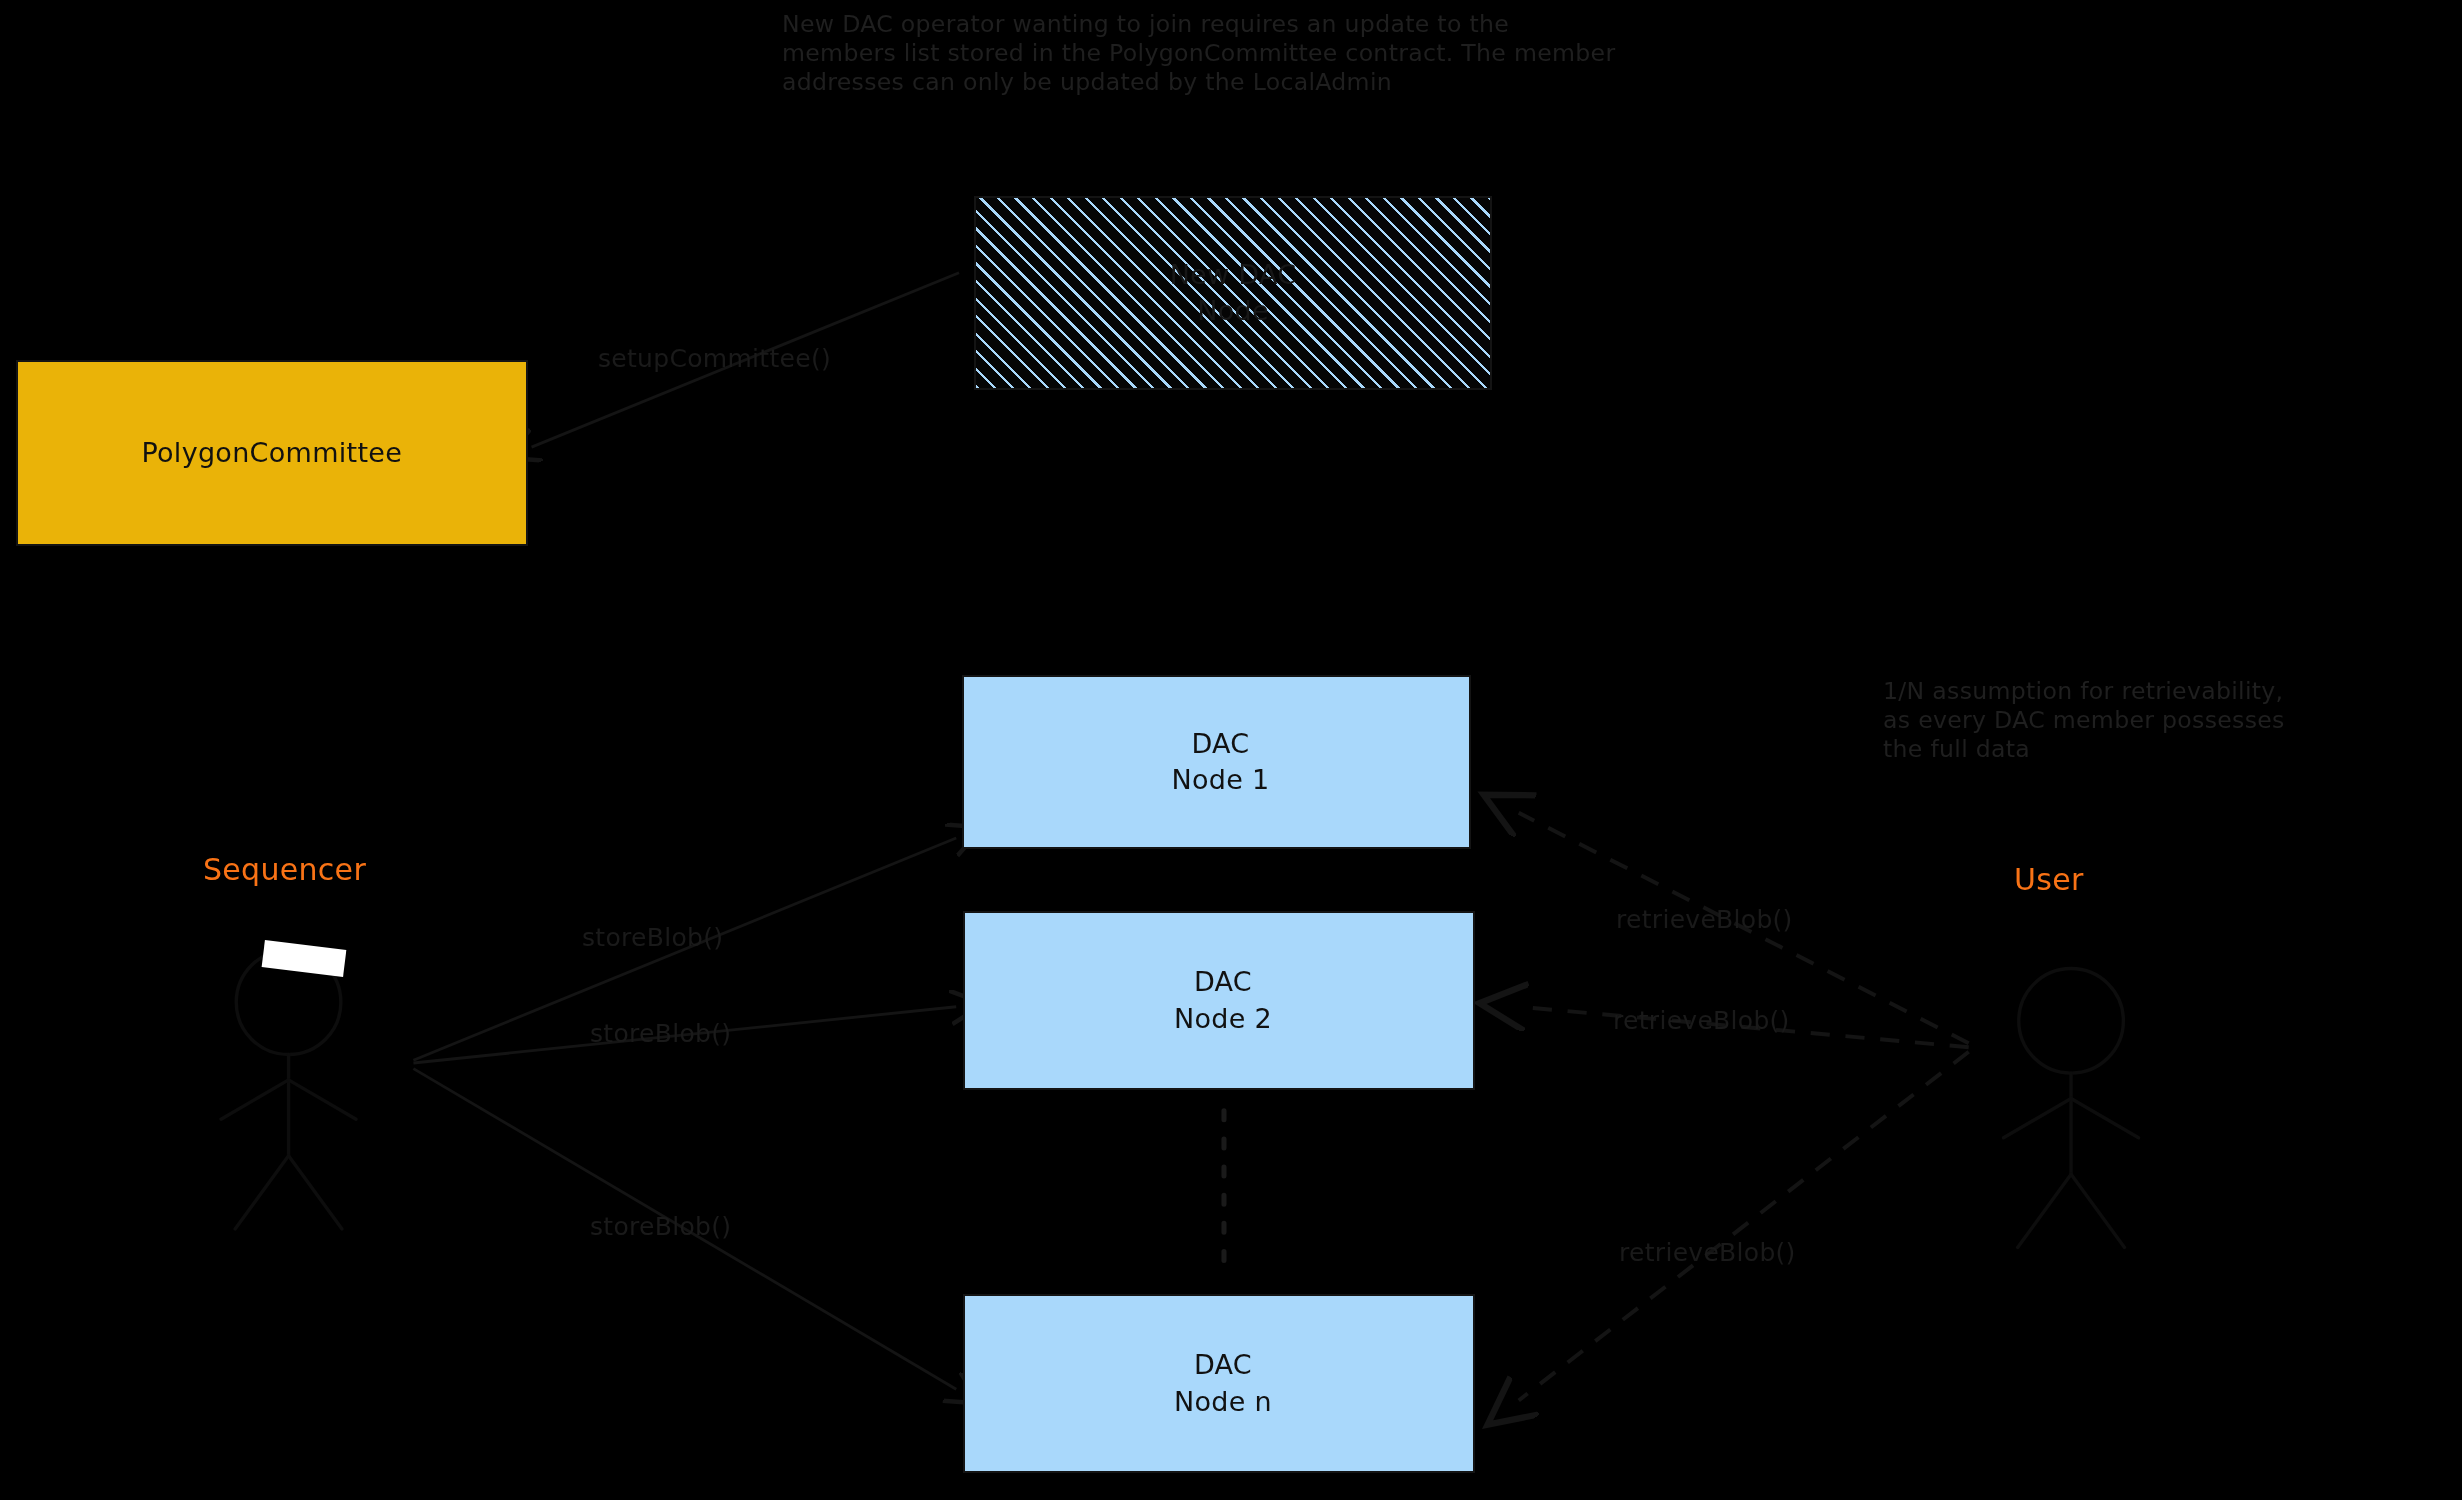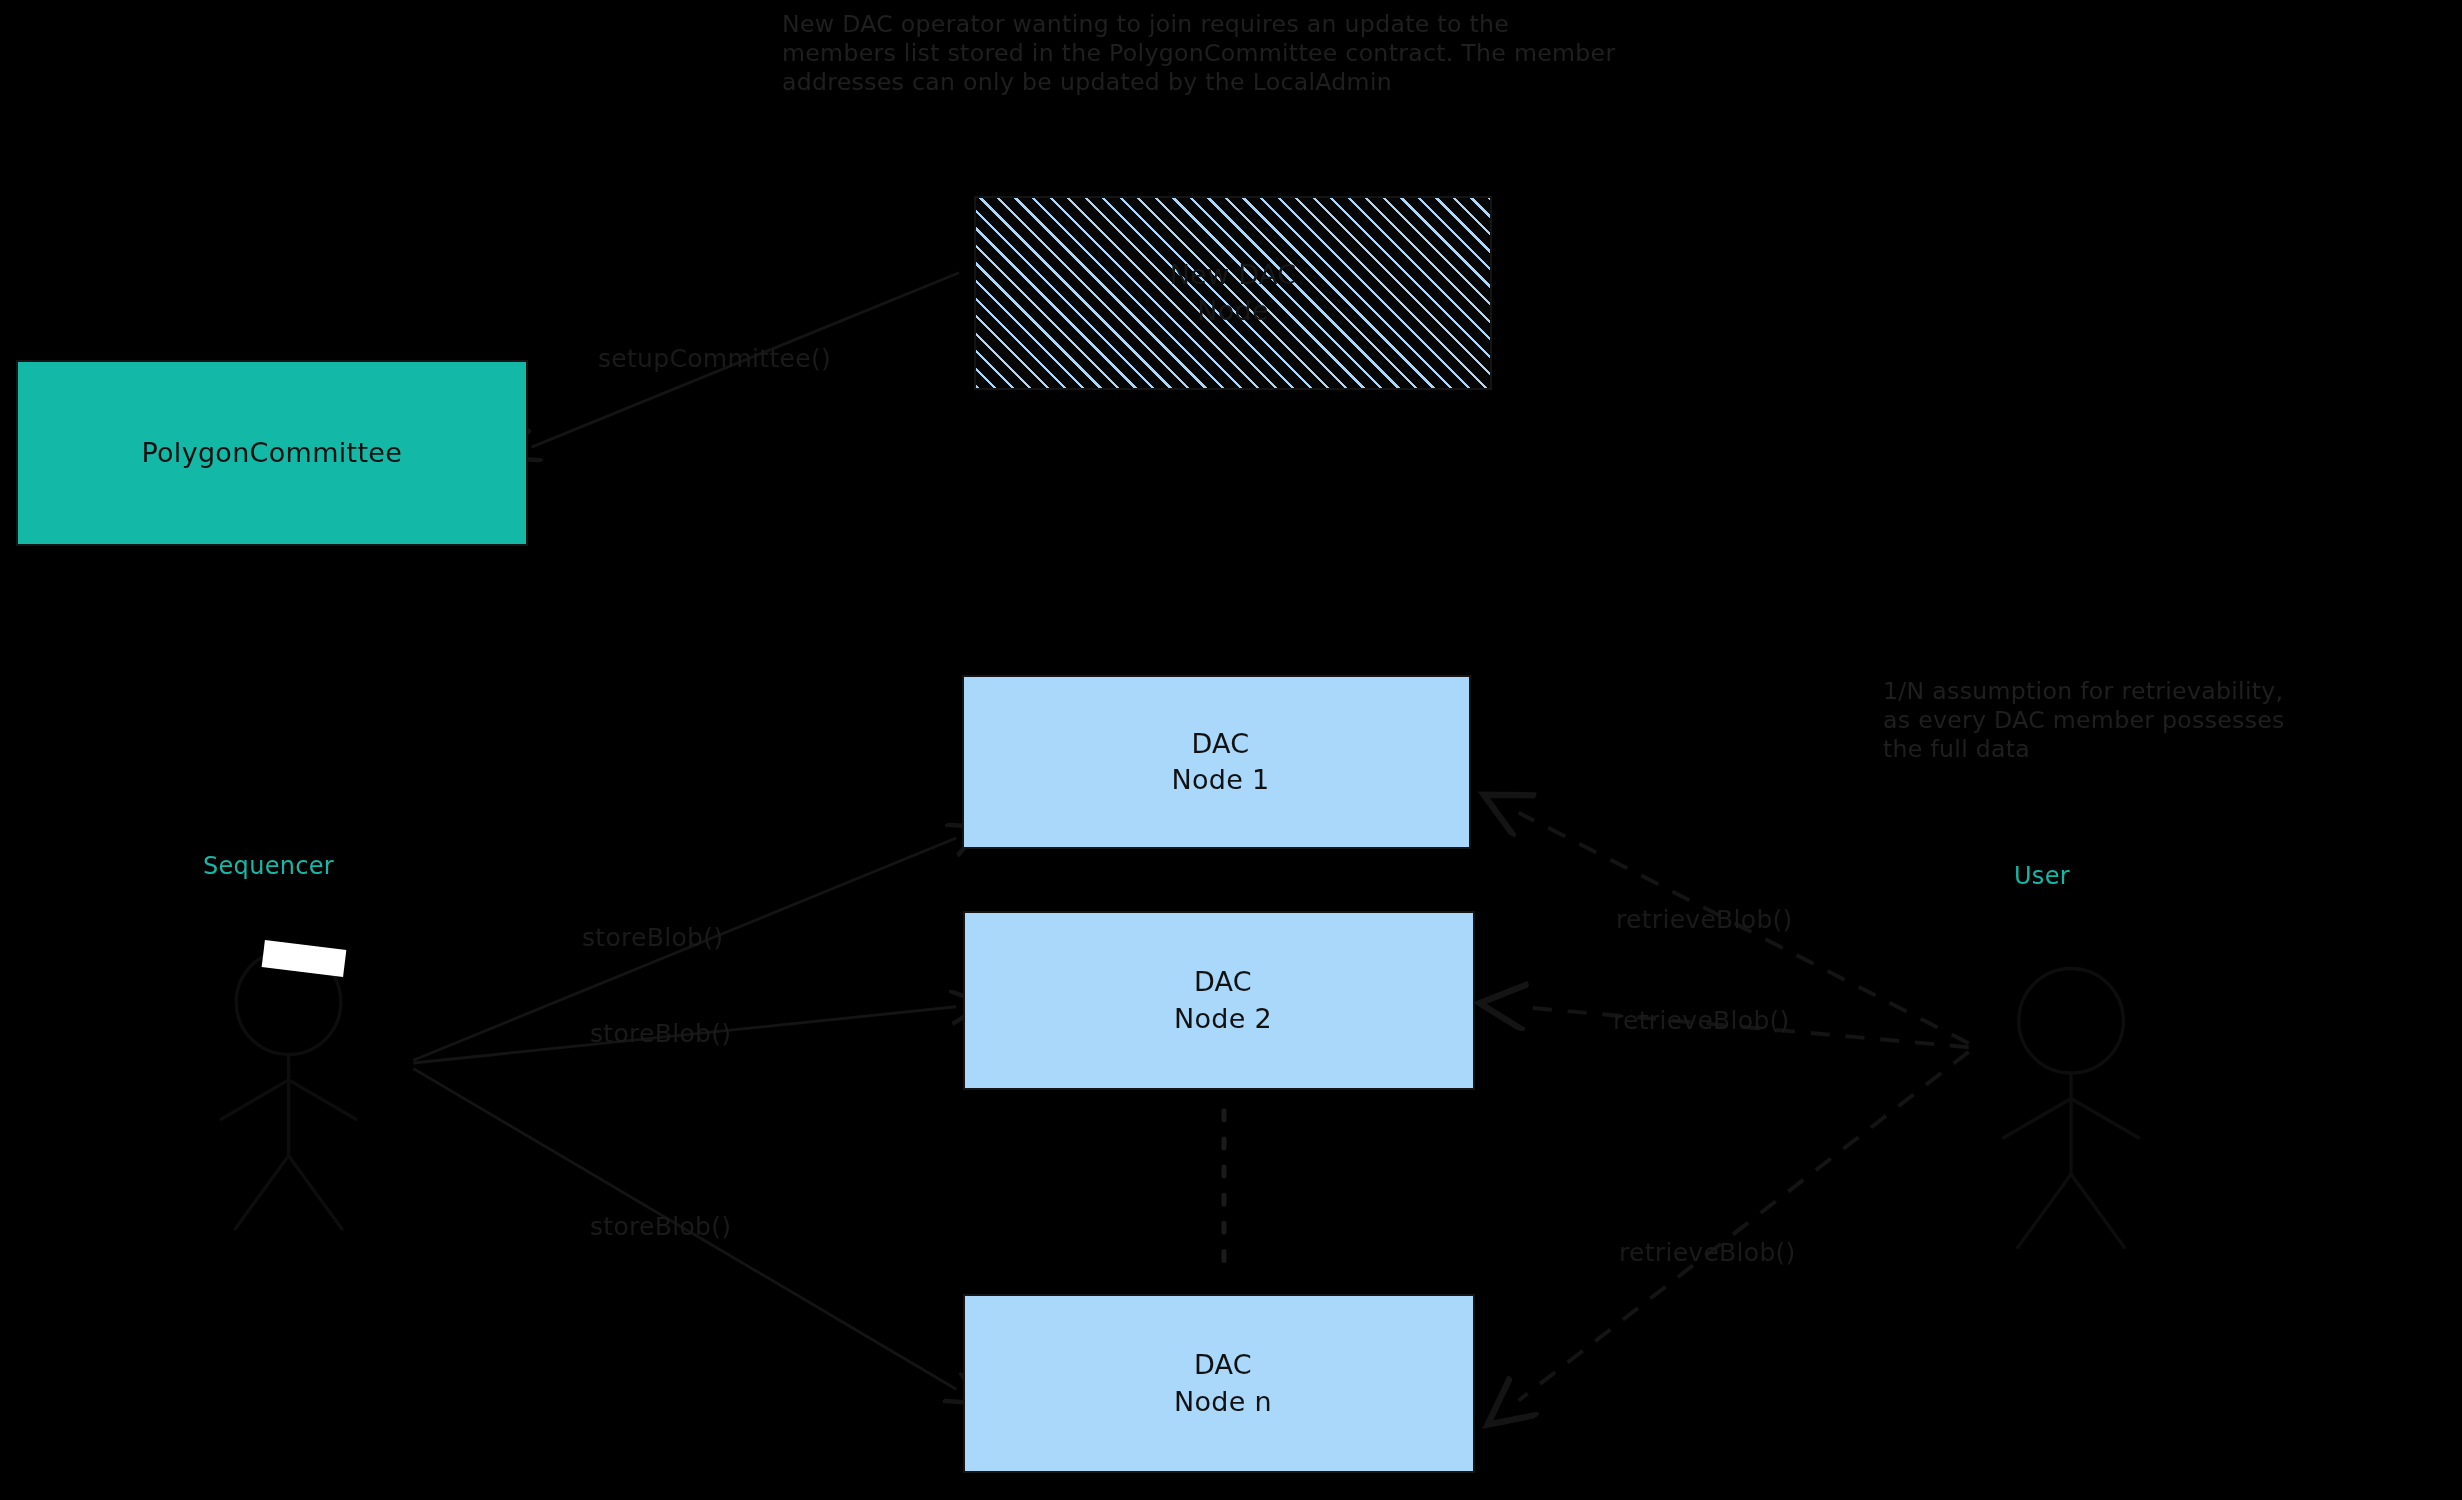--- a/index.html
+++ b/index.html
@@ -38,42 +38,42 @@
     color: #1f1f1f;
   }
   .edge-label {
     position: absolute;
     font-size: 25px;
     color: #1a1a1a;
     white-space: nowrap;
   }
   .actor-label {
     position: absolute;
-    font-size: 24px;
-    color: #14b8a6;
+    font-size: 30px;
+    color: #f97316;
     white-space: nowrap;
   }
   
   .box {
     position: absolute;
     box-sizing: border-box;
     border: 2.8px solid #141414;
     display: flex;
     align-items: center;
     justify-content: center;
     text-align: center;
   }
   .box .box-text {
     font-size: 27px;
     color: #111111;
     line-height: 1.35;
     white-space: pre-line;
   }
   .box-pink {
-    background: #14b8a6;
+    background: #eab308;
   }
   .box-blue {
     background: #a9d8fb;
     padding-left: 8px;
   }
   .box-hatch {
     background-color: #050505;
     background-image: repeating-linear-gradient(
       45deg,
       #a9d8fb 0px,

